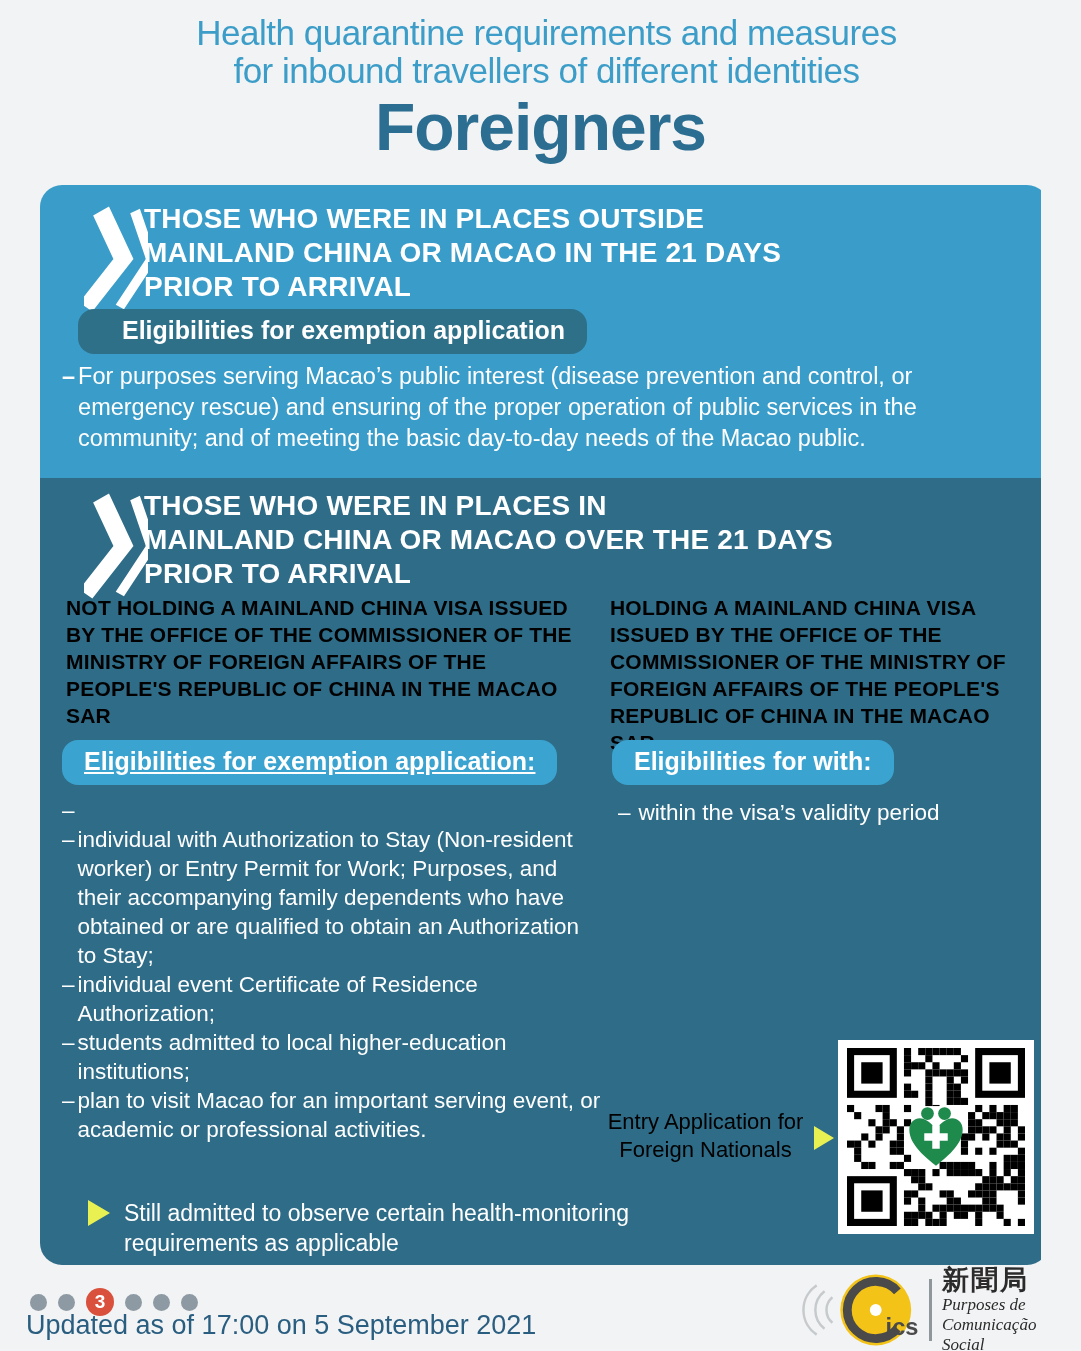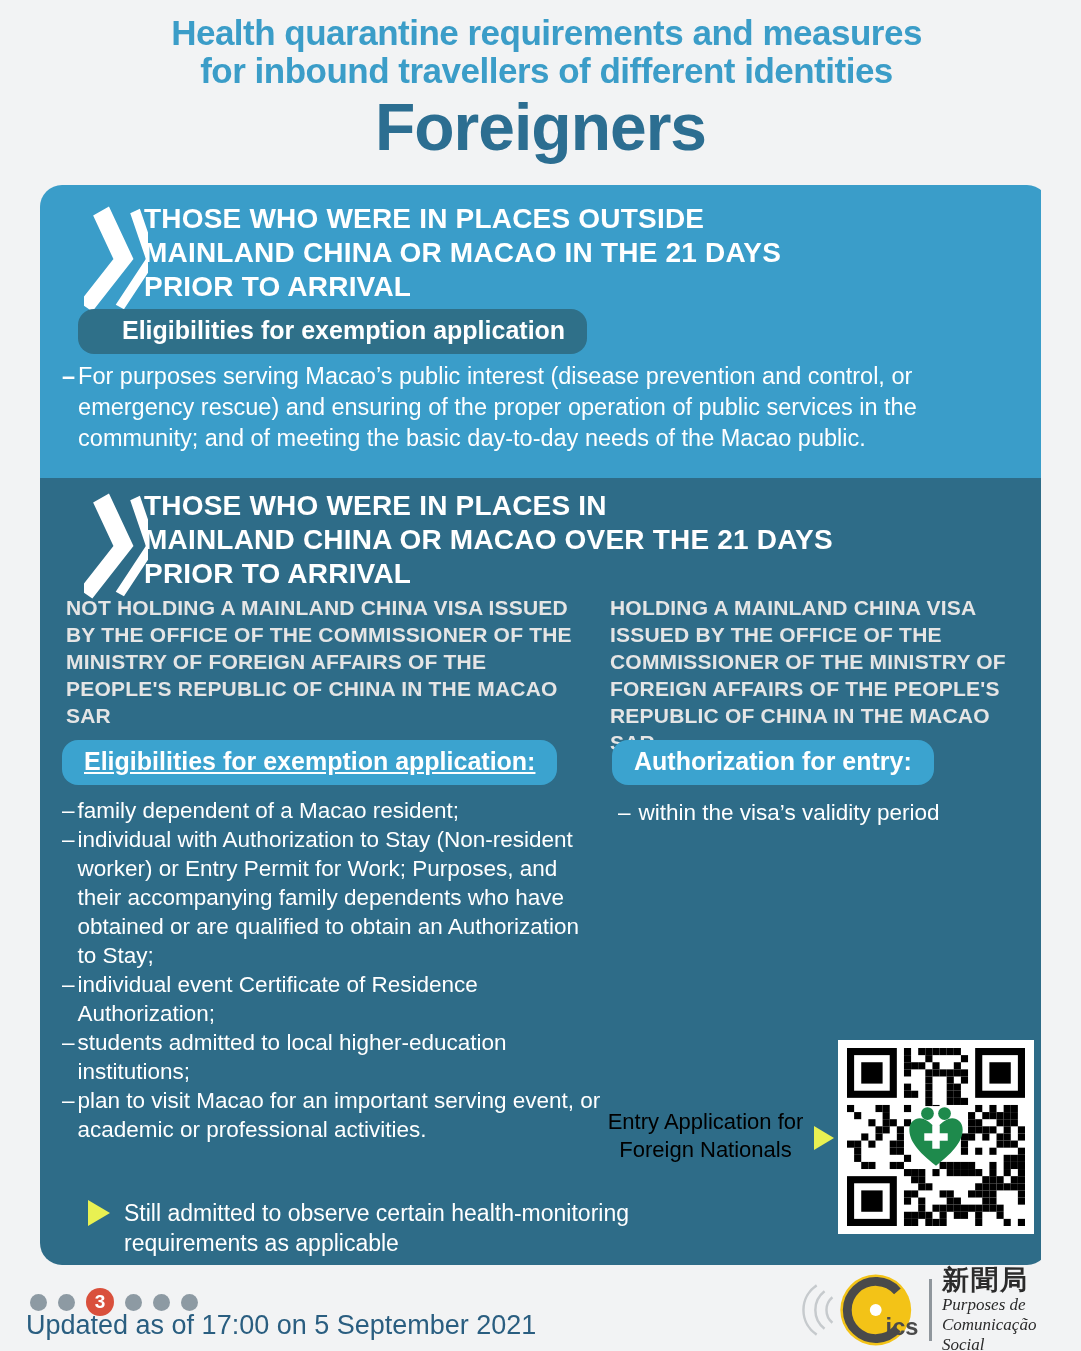--- a/index.html
+++ b/index.html
@@ -6,21 +6,21 @@
   html,body { width:1081px; }
   body {
     width:1081px; height:1351px;
     background:#f2f3f4;
     font-family:"Liberation Sans", sans-serif;
     position:relative;
     overflow:hidden;
   }
   .page-header { position:absolute; top:14px; left:0; width:1081px; text-align:center; }
   .title-line {
-    display:block; font-weight:bold; font-size:35px; line-height:38px;
+    display:block; font-weight:normal; font-size:35px; line-height:38px;
     color:#3b9dc8; letter-spacing:-0.5px;padding-left:12px;
   }
   .subtitle {
     display:block; font-weight:bold; font-size:66px; line-height:70px;
     color:#2c6e91; letter-spacing:-1px; margin-top:2px;
   }
   .card {
     position:absolute; left:40px; top:185px; width:1009px; height:1080px;
     border-radius:22px; overflow:hidden;
   }
@@ -42,21 +42,21 @@
   .pill-dark { background:#2f7089; }
   .pill-light { background:#3ba3cf; }
 
   .body-text {
     position:absolute; color:#ffffff; font-size:23.5px; line-height:31px;
     display:flex;
   }
   .dash { flex:0 0 auto; margin-right:3px; font-weight:bold; }
 
   .qualifier {
-    position:absolute; color:#e5e5e5; font-weight:bold; font-size:21px;
+    position:absolute; color:#000000; font-weight:bold; font-size:21px;
     line-height:27px; letter-spacing:0.2px;
   }
 
   ul.plain { list-style:none; position:absolute; }
   ul.plain li { display:flex; color:#ffffff; font-size:22.5px; line-height:29px; }
   ul.plain li .dash { font-weight:normal; }
 
   .qr-label {
     position:absolute; color:#000000; font-size:22px; line-height:28px;
     text-align:center; width:235px;
@@ -133,26 +133,25 @@
     <div class="sec-title" style="left:104px; top:11px;">
       <span>THOSE WHO WERE IN PLACES IN</span>
       <span>MAINLAND CHINA OR MACAO OVER THE 21 DAYS</span>
       <span>PRIOR TO ARRIVAL</span>
     </div>
 
     <div class="qualifier" style="left:26px; top:116px; width:520px;">NOT HOLDING A MAINLAND CHINA VISA ISSUED BY THE OFFICE OF THE COMMISSIONER OF THE MINISTRY OF FOREIGN AFFAIRS OF THE PEOPLE'S REPUBLIC OF CHINA IN THE MACAO SAR</div>
     <div class="qualifier" style="left:570px; top:116px; width:430px;">HOLDING A MAINLAND CHINA VISA ISSUED BY THE OFFICE OF THE COMMISSIONER OF THE MINISTRY OF FOREIGN AFFAIRS OF THE PEOPLE'S REPUBLIC OF CHINA IN THE MACAO SAR</div>
 
     <div class="pill pill-light" style="left:22px; top:262px;text-decoration:underline;">Eligibilities for exemption application:</div>
-    <div class="pill pill-light" style="left:572px; top:262px;">Authorization for entry:</div>
+    <div class="pill pill-light" style="left:572px; top:262px;">Eligibilities for with:</div>
 
     <ul class="plain" style="left:22px; top:318px; width:540px;">
       <li>
         <span class="dash">–</span>
-        <span>family dependent of a Macao resident;</span>
         </li>
       <li>
         <span class="dash">–</span>
         <span>individual with Authorization to Stay (Non-resident worker) or Entry Permit for Work; Purposes, and their accompanying family dependents who have obtained or are qualified to obtain an Authorization to Stay;</span>
         </li>
       <li>
         <span class="dash">–</span>
         <span>individual event Certificate of Residence Authorization;</span>
         </li>
       <li>

